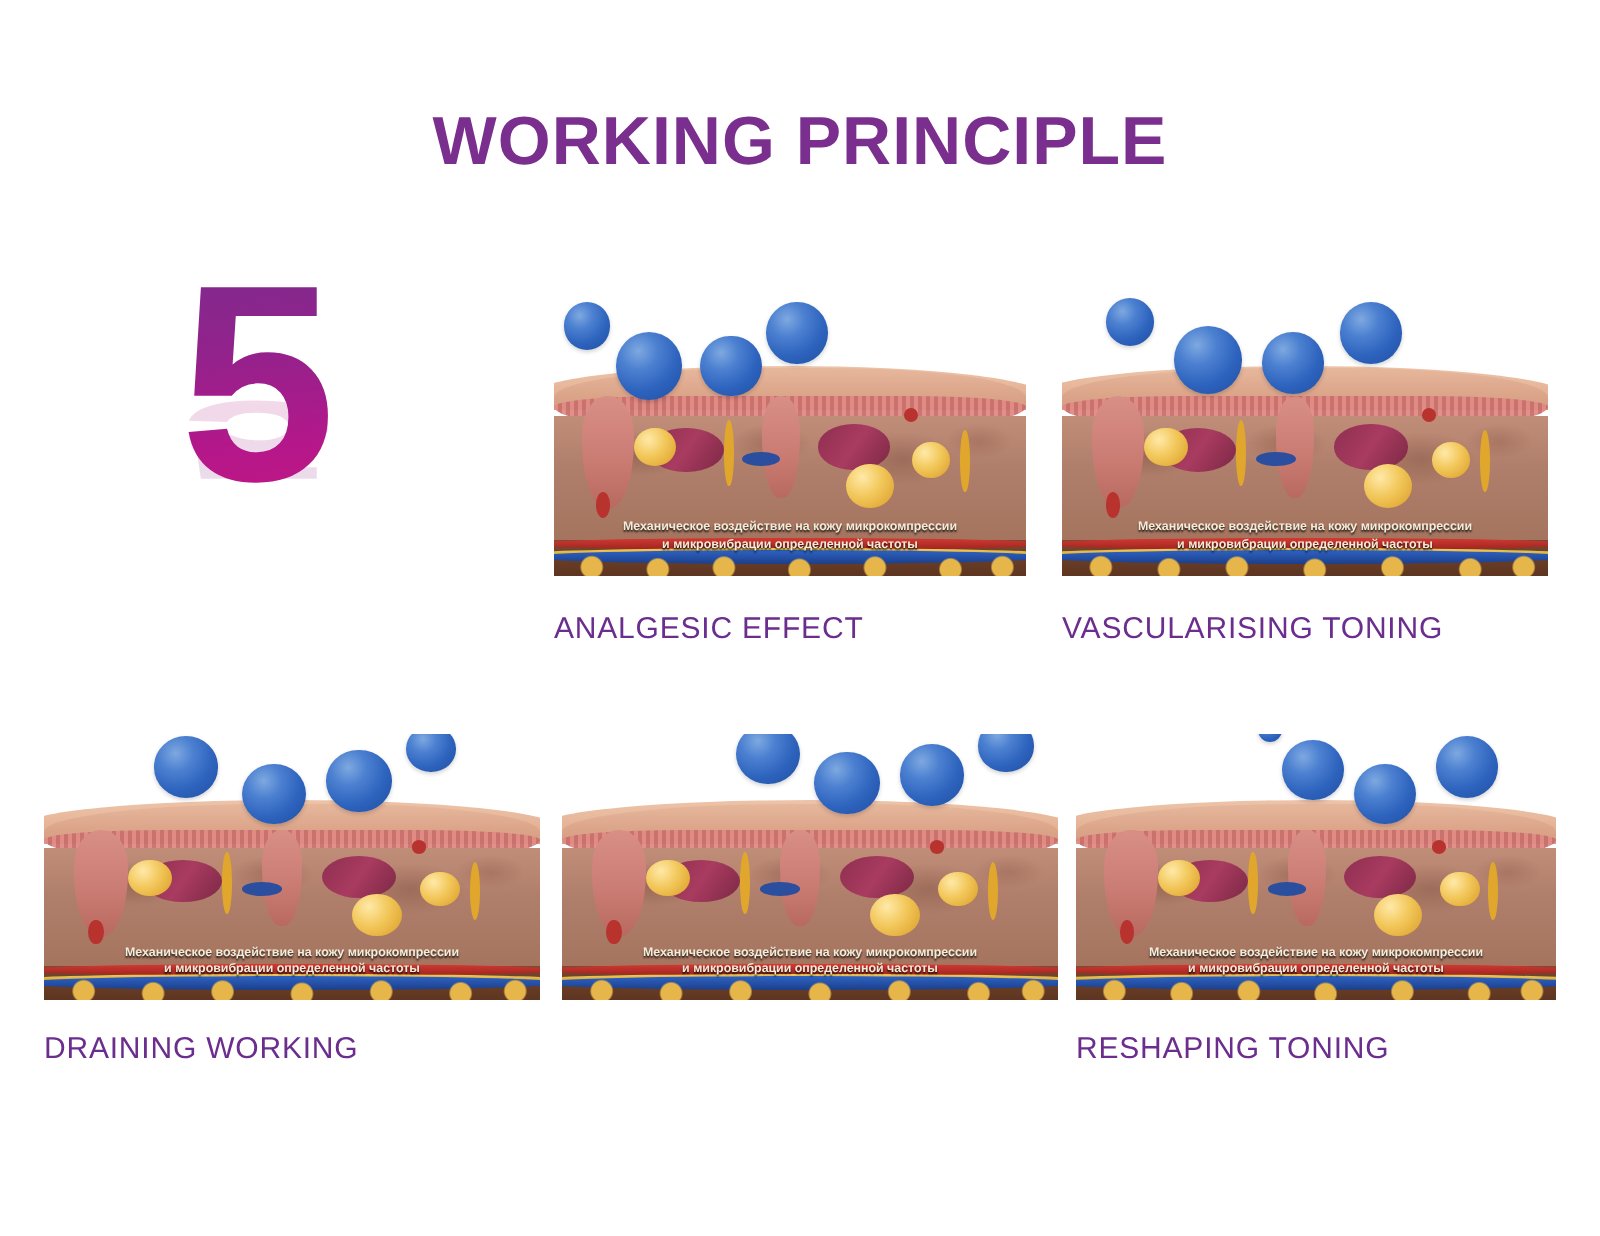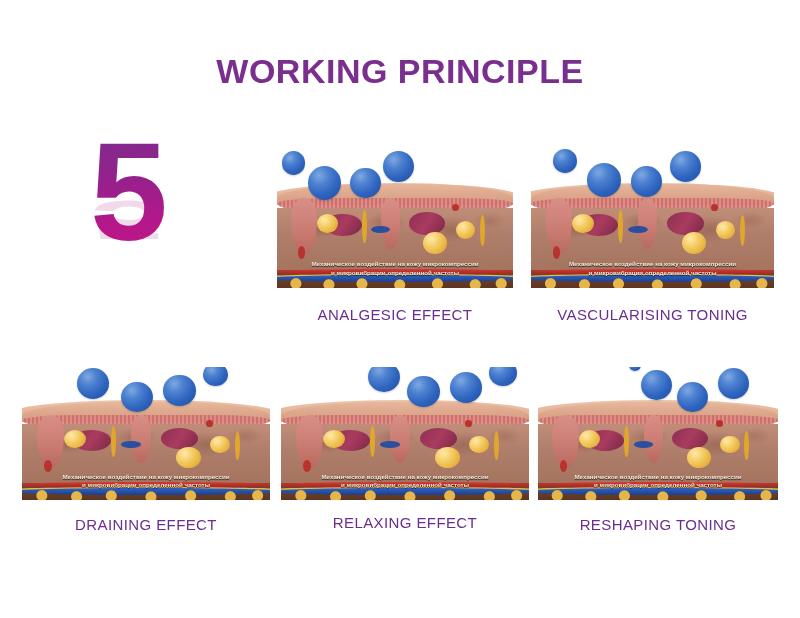--- a/index.html
+++ b/index.html
@@ -255,21 +255,21 @@
   .sphere {
     position: absolute;
     border-radius: 50%;
     background: radial-gradient(circle at 34% 28%, #7ea8e0 0%, #4a7fd0 30%, #2d62bd 62%, #20509f 100%);
     box-shadow: 0 1px 2px rgba(0,0,0,0.18);
   }
 
   
   .panel-caption {
     position: absolute;
-    text-align: center;
+    text-align: left;
     font-size: 15px;
     color: #6b2d8e;
     letter-spacing: 0.4px;
     line-height: 1.35;
     font-family: "Liberation Sans", sans-serif;
   }
 </style>
 </head>
 <body>
 
@@ -383,21 +383,21 @@
     <div class="img-caption">
       <div>Механическое воздействие на кожу микрокомпрессии</div>
       <div>и микровибрации определенной частоты</div>
     </div>
     <div class="sphere" style="left:22%; top:1%;  width:13%; height:23%;"></div>
     <div class="sphere" style="left:40%; top:11%; width:13%; height:23%;"></div>
     <div class="sphere" style="left:57%; top:6%;  width:13%; height:23%;"></div>
     <div class="sphere" style="left:73%; top:-3%; width:10%; height:17%;"></div>
   </div>
 </div>
-<div class="panel-caption" style="left:22px; top:515px; width:248px;">DRAINING EFFECT</div>
+<div class="panel-caption" style="left:22px; top:515px; width:248px;">DRAINING WORKING</div>
 
 <div class="panel" style="left:281px; top:367px; width:248px; height:133px;">
   <div class="panel-img">
     <div class="skin-sky"></div>
     <div class="epidermis-wave"></div>
     <div class="epidermis-top"></div>
     <div class="dermis-papillae"></div>
     <div class="dermis-body"></div>
     <div class="dermis-mottle"></div>
     <div class="follicle" style="left:6%;"></div>
@@ -421,21 +421,20 @@
       <div>Механическое воздействие на кожу микрокомпрессии</div>
       <div>и микровибрации определенной частоты</div>
     </div>
     <div class="sphere" style="left:35%; top:-4%; width:13%; height:23%;"></div>
     <div class="sphere" style="left:51%; top:7%;  width:13%; height:23%;"></div>
     <div class="sphere" style="left:68%; top:4%;  width:13%; height:23%;"></div>
     <div class="sphere" style="left:84%; top:-5%; width:11%; height:19%;"></div>
   </div>
 </div>
 <div class="panel-caption" style="left:281px; top:513px; width:248px;">
-  <div>RELAXING EFFECT</div>
 </div>
 
 <div class="panel" style="left:538px; top:367px; width:240px; height:133px;">
   <div class="panel-img">
     <div class="skin-sky"></div>
     <div class="epidermis-wave"></div>
     <div class="epidermis-top"></div>
     <div class="dermis-papillae"></div>
     <div class="dermis-body"></div>
     <div class="dermis-mottle"></div>

